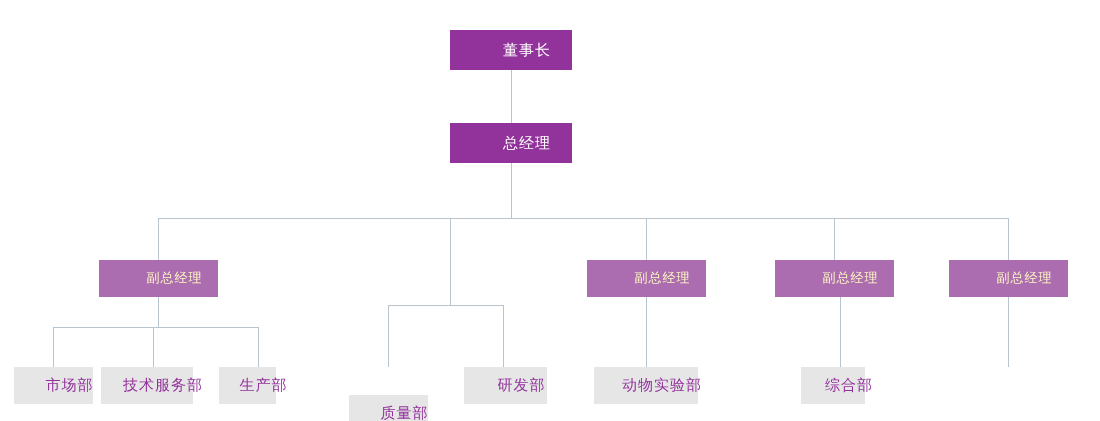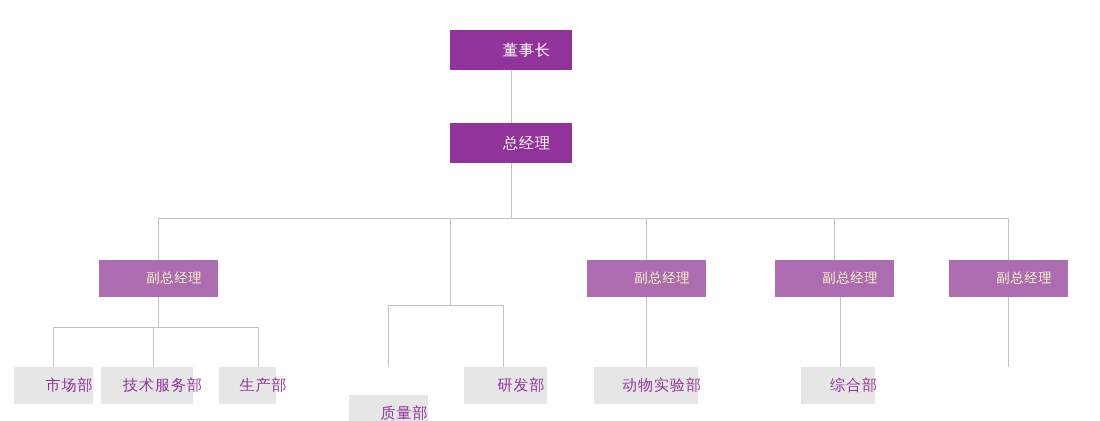--- a/index.html
+++ b/index.html
@@ -99,15 +99,15 @@
   <div class="node node-mgr" style="left:587px; top:260px; width:119px; height:37px;">副总经理</div>
   <div class="node node-mgr" style="left:775px; top:260px; width:119px; height:37px;">副总经理</div>
   <div class="node node-mgr" style="left:949px; top:260px; width:119px; height:37px;">副总经理</div>
 
   <div class="node node-dept" style="left:14px; top:367px; width:79px; height:37px;">市场部</div>
   <div class="node node-dept" style="left:101px; top:367px; width:92px; height:37px;">技术服务部</div>
   <div class="node node-dept" style="left:219px; top:367px; width:57px; height:37px;">生产部</div>
   <div class="node node-dept" style="left:349px; top:367px; width:79px; height:37px;margin-top:28px;">质量部</div>
   <div class="node node-dept" style="left:464px; top:367px; width:83px; height:37px;">研发部</div>
   <div class="node node-dept" style="left:594px; top:367px; width:104px; height:37px;">动物实验部</div>
-  <div class="node node-dept" style="left:801px; top:367px; width:74px; height:37px;">综合部</div>
+  <div class="node node-dept" style="left:801px; top:367px; width:64px; height:37px;">综合部</div>
 
 </div>
 
 </body></html>

